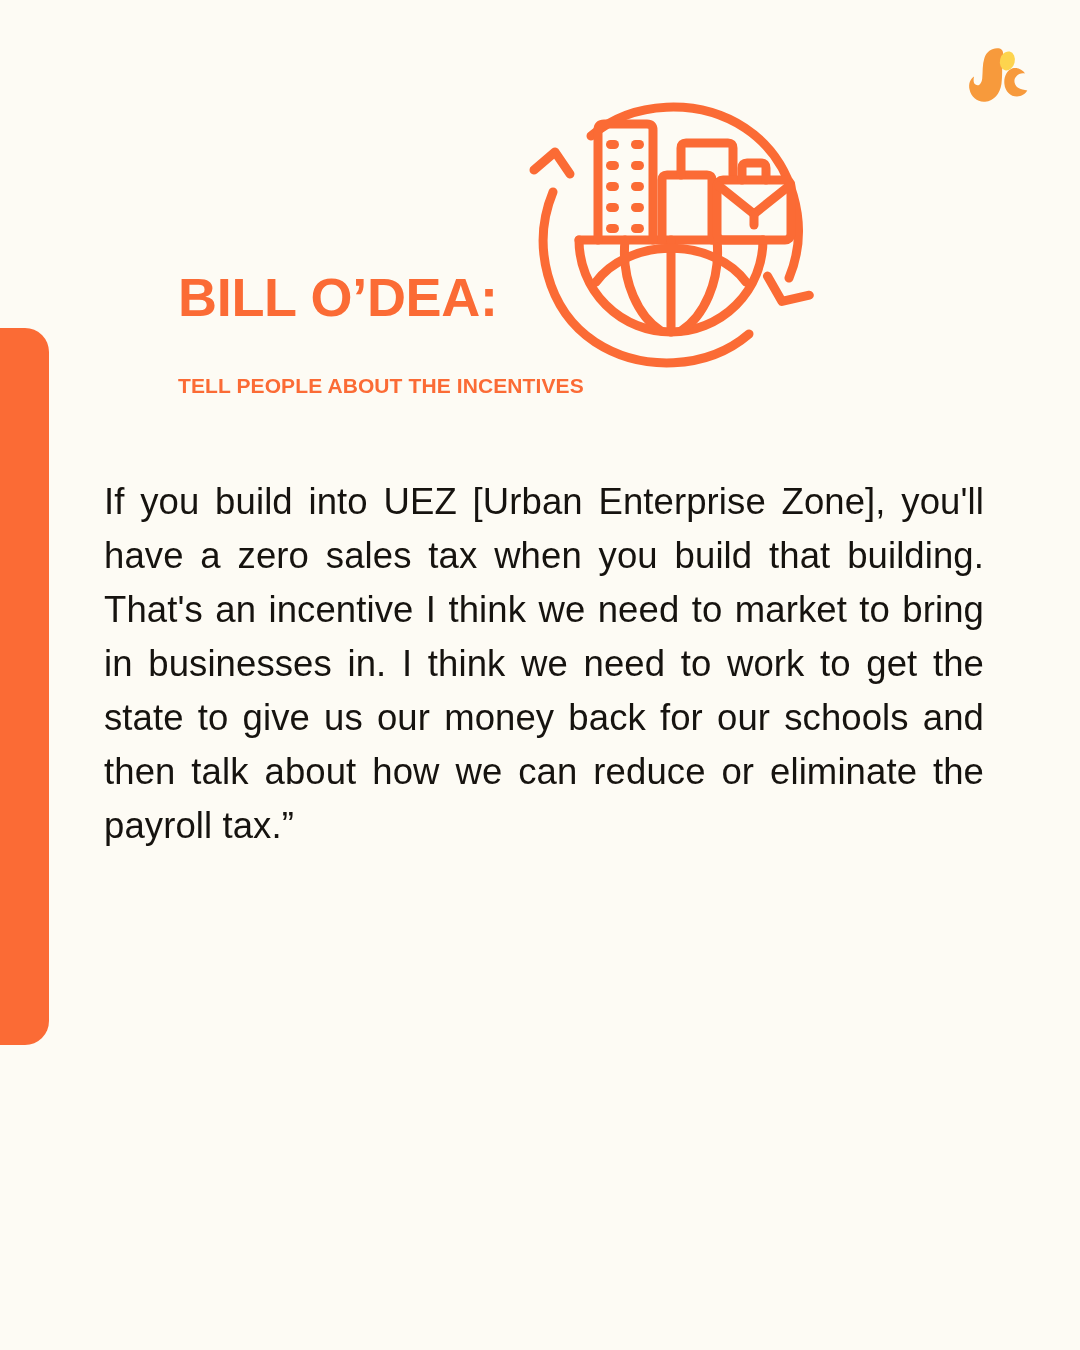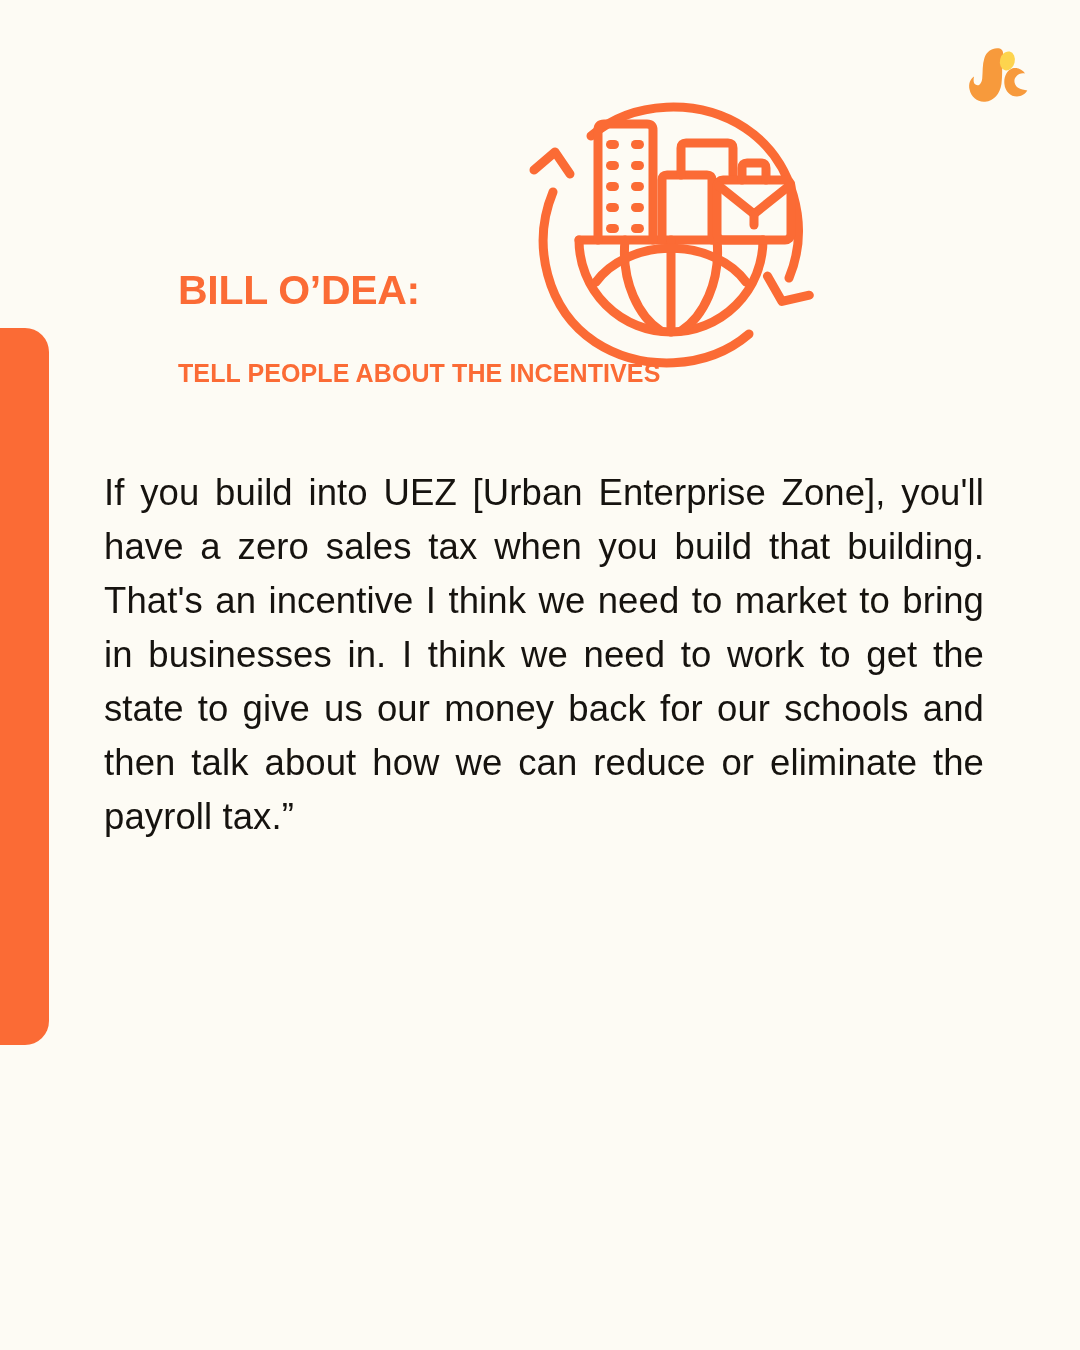--- a/index.html
+++ b/index.html
@@ -46,31 +46,31 @@
 
   
   .content {
     position: absolute;
     left: 104px;
     top: 268px;
     width: 880px;
   }
 
   .speaker-name {
-    font-size: 41px;
+    font-size: 54px;
     font-weight: bold;
     color: #FB6B35;
     letter-spacing: -0.3px;
     margin: 0 0 0 74px;
     line-height: 1.1;
     white-space: nowrap;
   }
 
   .topic-line {
-    font-size: 25px;
+    font-size: 21px;
     font-weight: bold;
     color: #FB6B35;
     letter-spacing: 0.1px;
     margin: 47px 0 0 74px;
     line-height: 1.1;
     white-space: nowrap;
   }
 
   .quote-body {
     margin-top: 24px;

